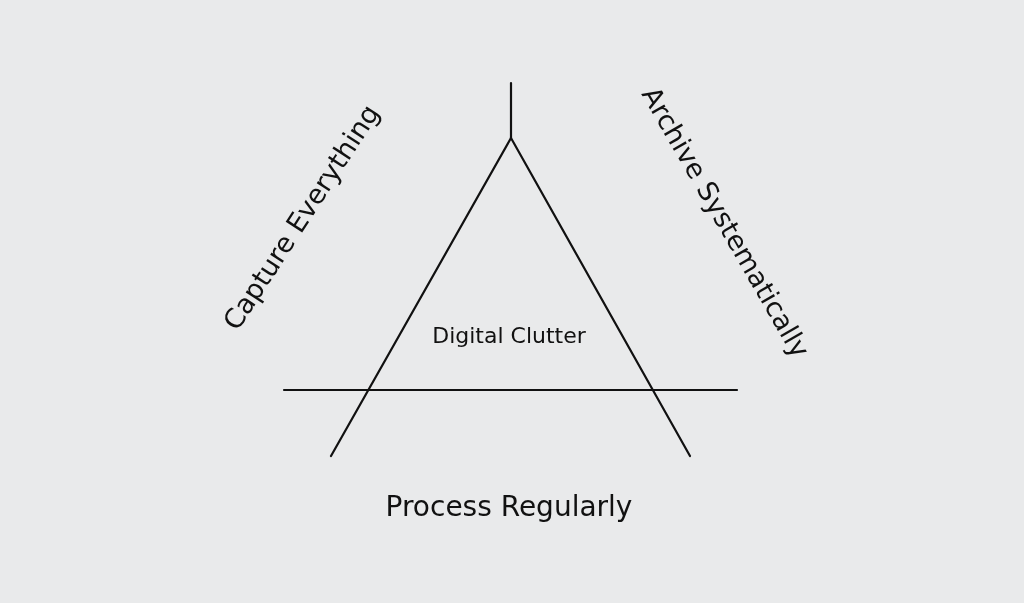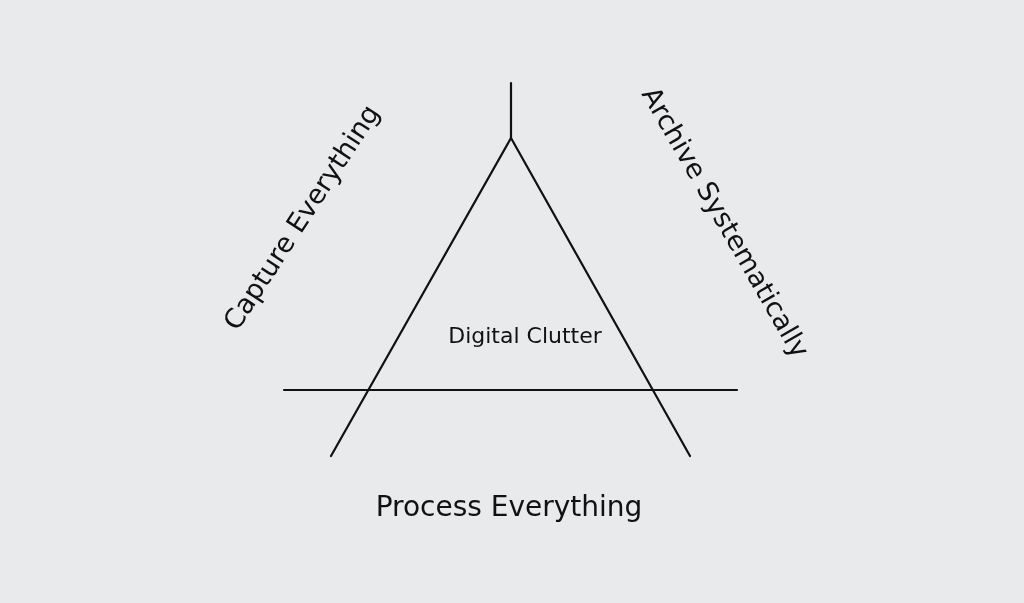--- a/index.html
+++ b/index.html
@@ -32,21 +32,20 @@
       line-height: 1;
     }
     .label-side {
       font-size: 27px;
     }
     .label-center {
       font-size: 22px;
       left: 509px;
       top: 336px;
       transform: translate(-50%, -50%);
-      margin-left: 16px;
     }
     .label-bottom {
       font-size: 28px;
       left: 509px;
       top: 507px;
       transform: translate(-50%, -50%);
     }
     .label-left {
       left: 301px;
       top: 217px;
@@ -68,14 +67,14 @@
     <line x1="511" y1="138" x2="690" y2="456" stroke="#111111" stroke-width="2.2" stroke-linecap="round"></line>
     <line x1="284" y1="390" x2="737" y2="390" stroke="#111111" stroke-width="2.2" stroke-linecap="round"></line>
   </svg>
 
   <div class="label label-side label-left">Capture Everything</div>
 
   <div class="label label-side label-right">Archive Systematically</div>
 
   <div class="label label-center">Digital Clutter</div>
 
-  <div class="label label-bottom">Process Everything</div>
+  <div class="label label-bottom">Process Regularly</div>
 </div>
 
 </body></html>

